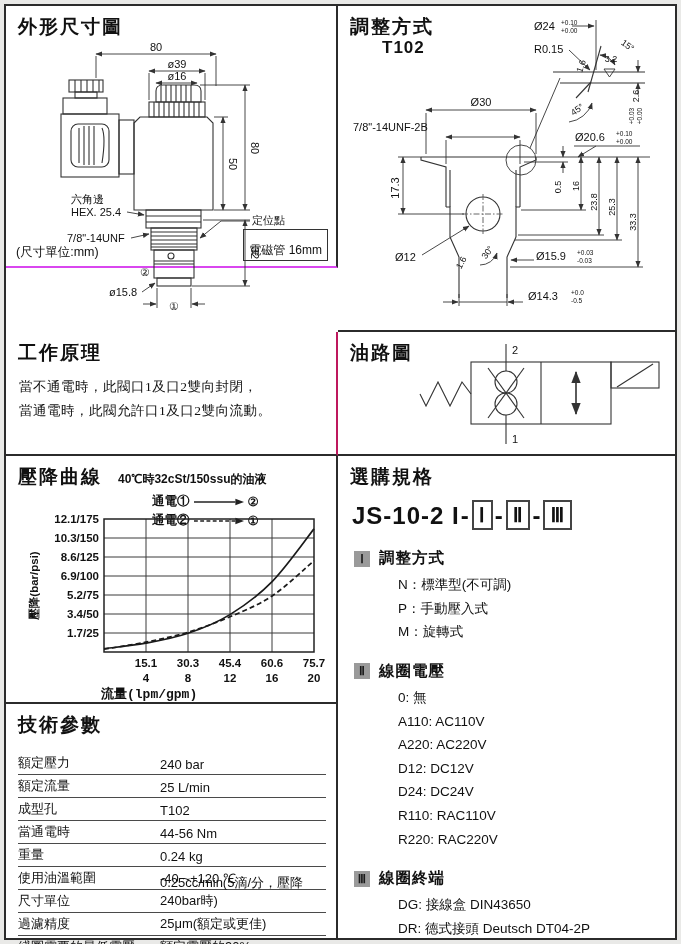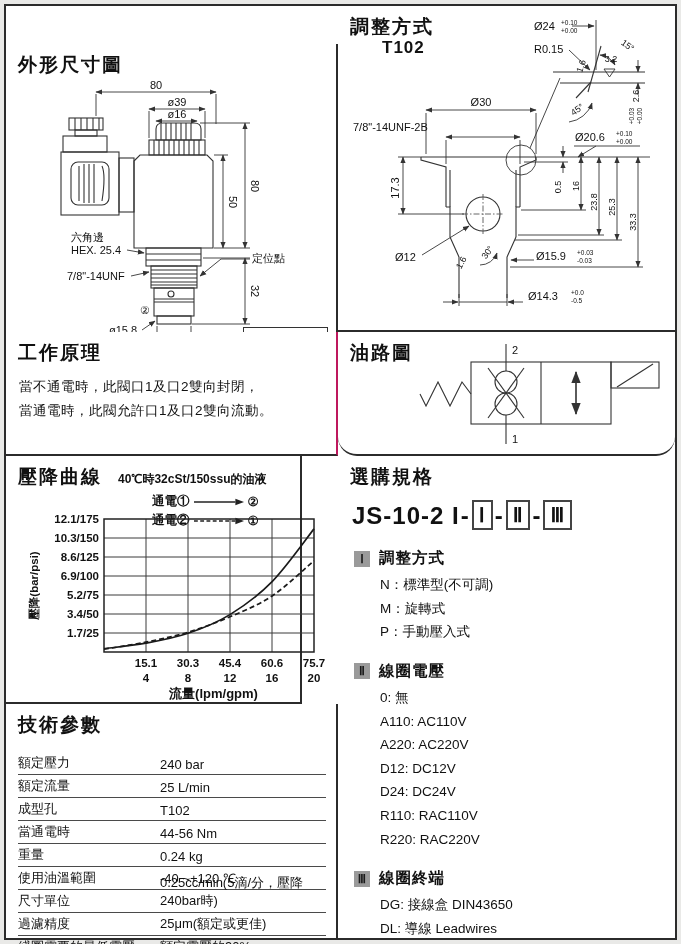--- a/index.html
+++ b/index.html
@@ -1,72 +1,72 @@
 <!DOCTYPE html>
 <html><head>
 <meta charset="utf-8">
 <style>
   html,body{margin:0;padding:0;background:#e9e9e7;width:681px;height:944px;overflow:hidden;
     font-family:"Liberation Sans",sans-serif;color:#111;}
   #frame{position:absolute;left:4px;top:4px;width:669px;height:932px;border:2px solid #2b2b2b;background:#fff;}
   .panel{position:absolute;box-sizing:border-box;background:#fff;}
-  #p-dim{left:0;top:0;width:332px;height:326px;border-right:2px solid #2b2b2b;border-bottom:6px solid #d946ef;margin-top:38px;}
+  #p-dim{left:0;top:0;width:332px;height:262px;border-right:2px solid #2b2b2b;border-bottom:2px solid #d946ef;}
   #p-cavity{left:332px;top:0;right:0;height:326px;border-bottom:2px solid #2b2b2b;}
   #p-principle{left:0;top:326px;width:332px;height:124px;border-right:2px solid #be185d;border-bottom:2px solid #2b2b2b;}
-  #p-circuit{left:332px;top:326px;right:0;height:124px;border-bottom:2px solid #2b2b2b;border-radius:19px;}
-  #p-curve{left:0;top:450px;width:296px;height:248px;border-right:2px solid #2b2b2b;border-bottom:2px solid #2b2b2b;}
+  #p-circuit{left:332px;top:326px;right:0;height:124px;border-bottom:2px solid #2b2b2b;}
+  #p-curve{left:0;top:450px;width:332px;height:248px;border-right:2px solid #2b2b2b;border-bottom:2px solid #2b2b2b;}
   #p-tech{left:0;top:698px;width:332px;bottom:0;border-right:2px solid #2b2b2b;}
   #p-spec{left:332px;top:450px;right:0;bottom:0;}
   .ptitle{position:absolute;left:12px;top:8px;font-size:19px;font-weight:bold;letter-spacing:2px;}
   .subtitle{position:absolute;left:44px;top:32px;font-size:17px;font-weight:bold;letter-spacing:1px;}
   
   svg{position:absolute;}
   .draw line,.draw path,.draw rect,.draw circle{stroke:#333;fill:none;stroke-width:1.1px;}
   .thin line,.thin path{stroke-width:0.9px;}
   .dim{stroke:#333;fill:none;stroke-width:0.9px;}
   .cl{stroke:#555;stroke-width:0.7px;stroke-dasharray:6 2 1.5 2;fill:none;}
   .lbl{font-family:"Liberation Sans",sans-serif;fill:#111;font-size:10.5px;}
   .lbl.m{font-size:11px;}
   .lbl.s{font-size:9px;}
   .lbl.tol{font-size:6.5px;}
   marker path{fill:#333;stroke:none;}
   
   .pline{margin:0 0 6px 13px;font-size:13.5px;letter-spacing:0.5px;}
-  #principle-lines{position:absolute;top:46px;left:0;right:4px;}
+  #principle-lines{position:absolute;top:46px;left:0;right:4px;font-family:Liberation Serif, serif;}
   
   #curve-note{position:absolute;left:112px;top:15px;font-size:12px;font-weight:bold;}
   #legend{position:absolute;left:146px;top:36px;}
   .leg-row{display:flex;align-items:center;height:19px;font-size:12.5px;font-weight:bold;}
   .leg-arrow{position:static;width:52px;height:10px;margin:0 3px;}
   .leg-arrow line{stroke:#222;stroke-width:1.4px;}
   .leg-arrow .dashedl{stroke-dasharray:4 2.5;}
   .leg-arrow polygon{fill:#222;}
   .grid{stroke:#3a3a3a;stroke-width:1px;}
   .pb{stroke:#222;stroke-width:1.5px;fill:none;}
   .tick{font-family:"Liberation Sans",sans-serif;font-size:11.5px;font-weight:600;fill:#111;}
   .curve{fill:none;stroke:#1a1a1a;stroke-width:1.7px;}
   .curve.dashed{stroke-dasharray:5 3;}
-  #xlabel{position:absolute;left:95px;top:229px;width:225px;text-align:center;font-size:13px;font-weight:bold;}
+  #xlabel{position:absolute;left:95px;top:229px;width:225px;font-size:13px;font-weight:bold;font-family:Liberation Mono, monospace;}
   
   #tech-rows{position:absolute;left:12px;right:10px;top:48px;}
   .trow{display:flex;height:20px;align-items:flex-end;border-bottom:1.5px solid #4a4a4a;padding-bottom:2px;font-size:13px;}
   .tl{width:142px;flex:none;}
   .tv{flex:1;}
   
   .model{position:absolute;left:14px;top:44px;font-size:24px;font-weight:bold;letter-spacing:1px;}
   .mbox{display:inline-block;border:2px solid #444;padding:0 5px;margin:0 1px;font-size:20px;line-height:26px;
         font-family:"Liberation Serif",serif;vertical-align:2px;}
   .mdash{margin:0 1px;}
   #spec-sections{position:absolute;left:16px;top:92px;right:6px;}
   .sec{margin-bottom:17px;}
   .sec-h{display:flex;align-items:center;margin-bottom:4px;}
   .marker{width:16px;height:16px;background:#9a9a9a;color:#1a1a1a;font-family:"Liberation Serif",serif;
           font-weight:bold;font-size:12px;text-align:center;line-height:16px;flex:none;}
   .sec-t{font-size:15.5px;font-weight:bold;margin-left:9px;letter-spacing:1px;}
-  .sec-items{margin-left:26px;}
+  .sec-items{margin-left:44px;}
   .sec-row{font-size:13.5px;line-height:1.75;}
   .sec-cell{display:inline-block;min-width:170px;}
   
   #unit-note{position:absolute;left:10px;bottom:5px;font-size:12.5px;}
   #tube-note{position:absolute;right:8px;bottom:5px;font-size:12px;border:1.5px solid #333;padding:12px 5px 1px 5px;}
 </style>
 </head>
 <body>
 
 <div id="frame">
@@ -431,22 +431,22 @@
       <span>JS-10-2 I</span><span id="model-boxes"><span class="mdash">-</span><span class="mbox">Ⅰ</span><span class="mdash">-</span><span class="mbox">Ⅱ</span><span class="mdash">-</span><span class="mbox">Ⅲ</span></span>
     </div>
     <div id="spec-sections">
         <div class="sec">
           <div class="sec-h">
             <span class="marker">Ⅰ</span>
             <span class="sec-t">調整方式</span>
           </div>
           <div class="sec-items">
             <div class="sec-row"><span class="sec-cell">N：標準型(不可調)</span></div>
+            <div class="sec-row"><span class="sec-cell">P：手動壓入式</span></div>
             <div class="sec-row"><span class="sec-cell">M：旋轉式</span></div>
-            <div class="sec-row"><span class="sec-cell">P：手動壓入式</span></div>
           </div>
         </div>
         <div class="sec">
           <div class="sec-h">
             <span class="marker">Ⅱ</span>
             <span class="sec-t">線圈電壓</span>
           </div>
           <div class="sec-items">
             <div class="sec-row"><span class="sec-cell">0: 無</span></div>
             <div class="sec-row"><span class="sec-cell">A110: AC110V</span><span class="sec-cell">A220: AC220V</span></div>
@@ -454,20 +454,19 @@
             <div class="sec-row"><span class="sec-cell">R110: RAC110V</span><span class="sec-cell">R220: RAC220V</span></div>
           </div>
         </div>
         <div class="sec">
           <div class="sec-h">
             <span class="marker">Ⅲ</span>
             <span class="sec-t">線圈終端</span>
           </div>
           <div class="sec-items">
             <div class="sec-row"><span class="sec-cell">DG: 接線盒 DIN43650</span></div>
-            <div class="sec-row"><span class="sec-cell">DL: 導線 Leadwires</span></div>
             <div class="sec-row"><span class="sec-cell">DR: 德式接頭 Deutsch DT04-2P</span></div>
           </div>
         </div>
       </div>
   </div>
 
 </div>
 
 </body></html>

